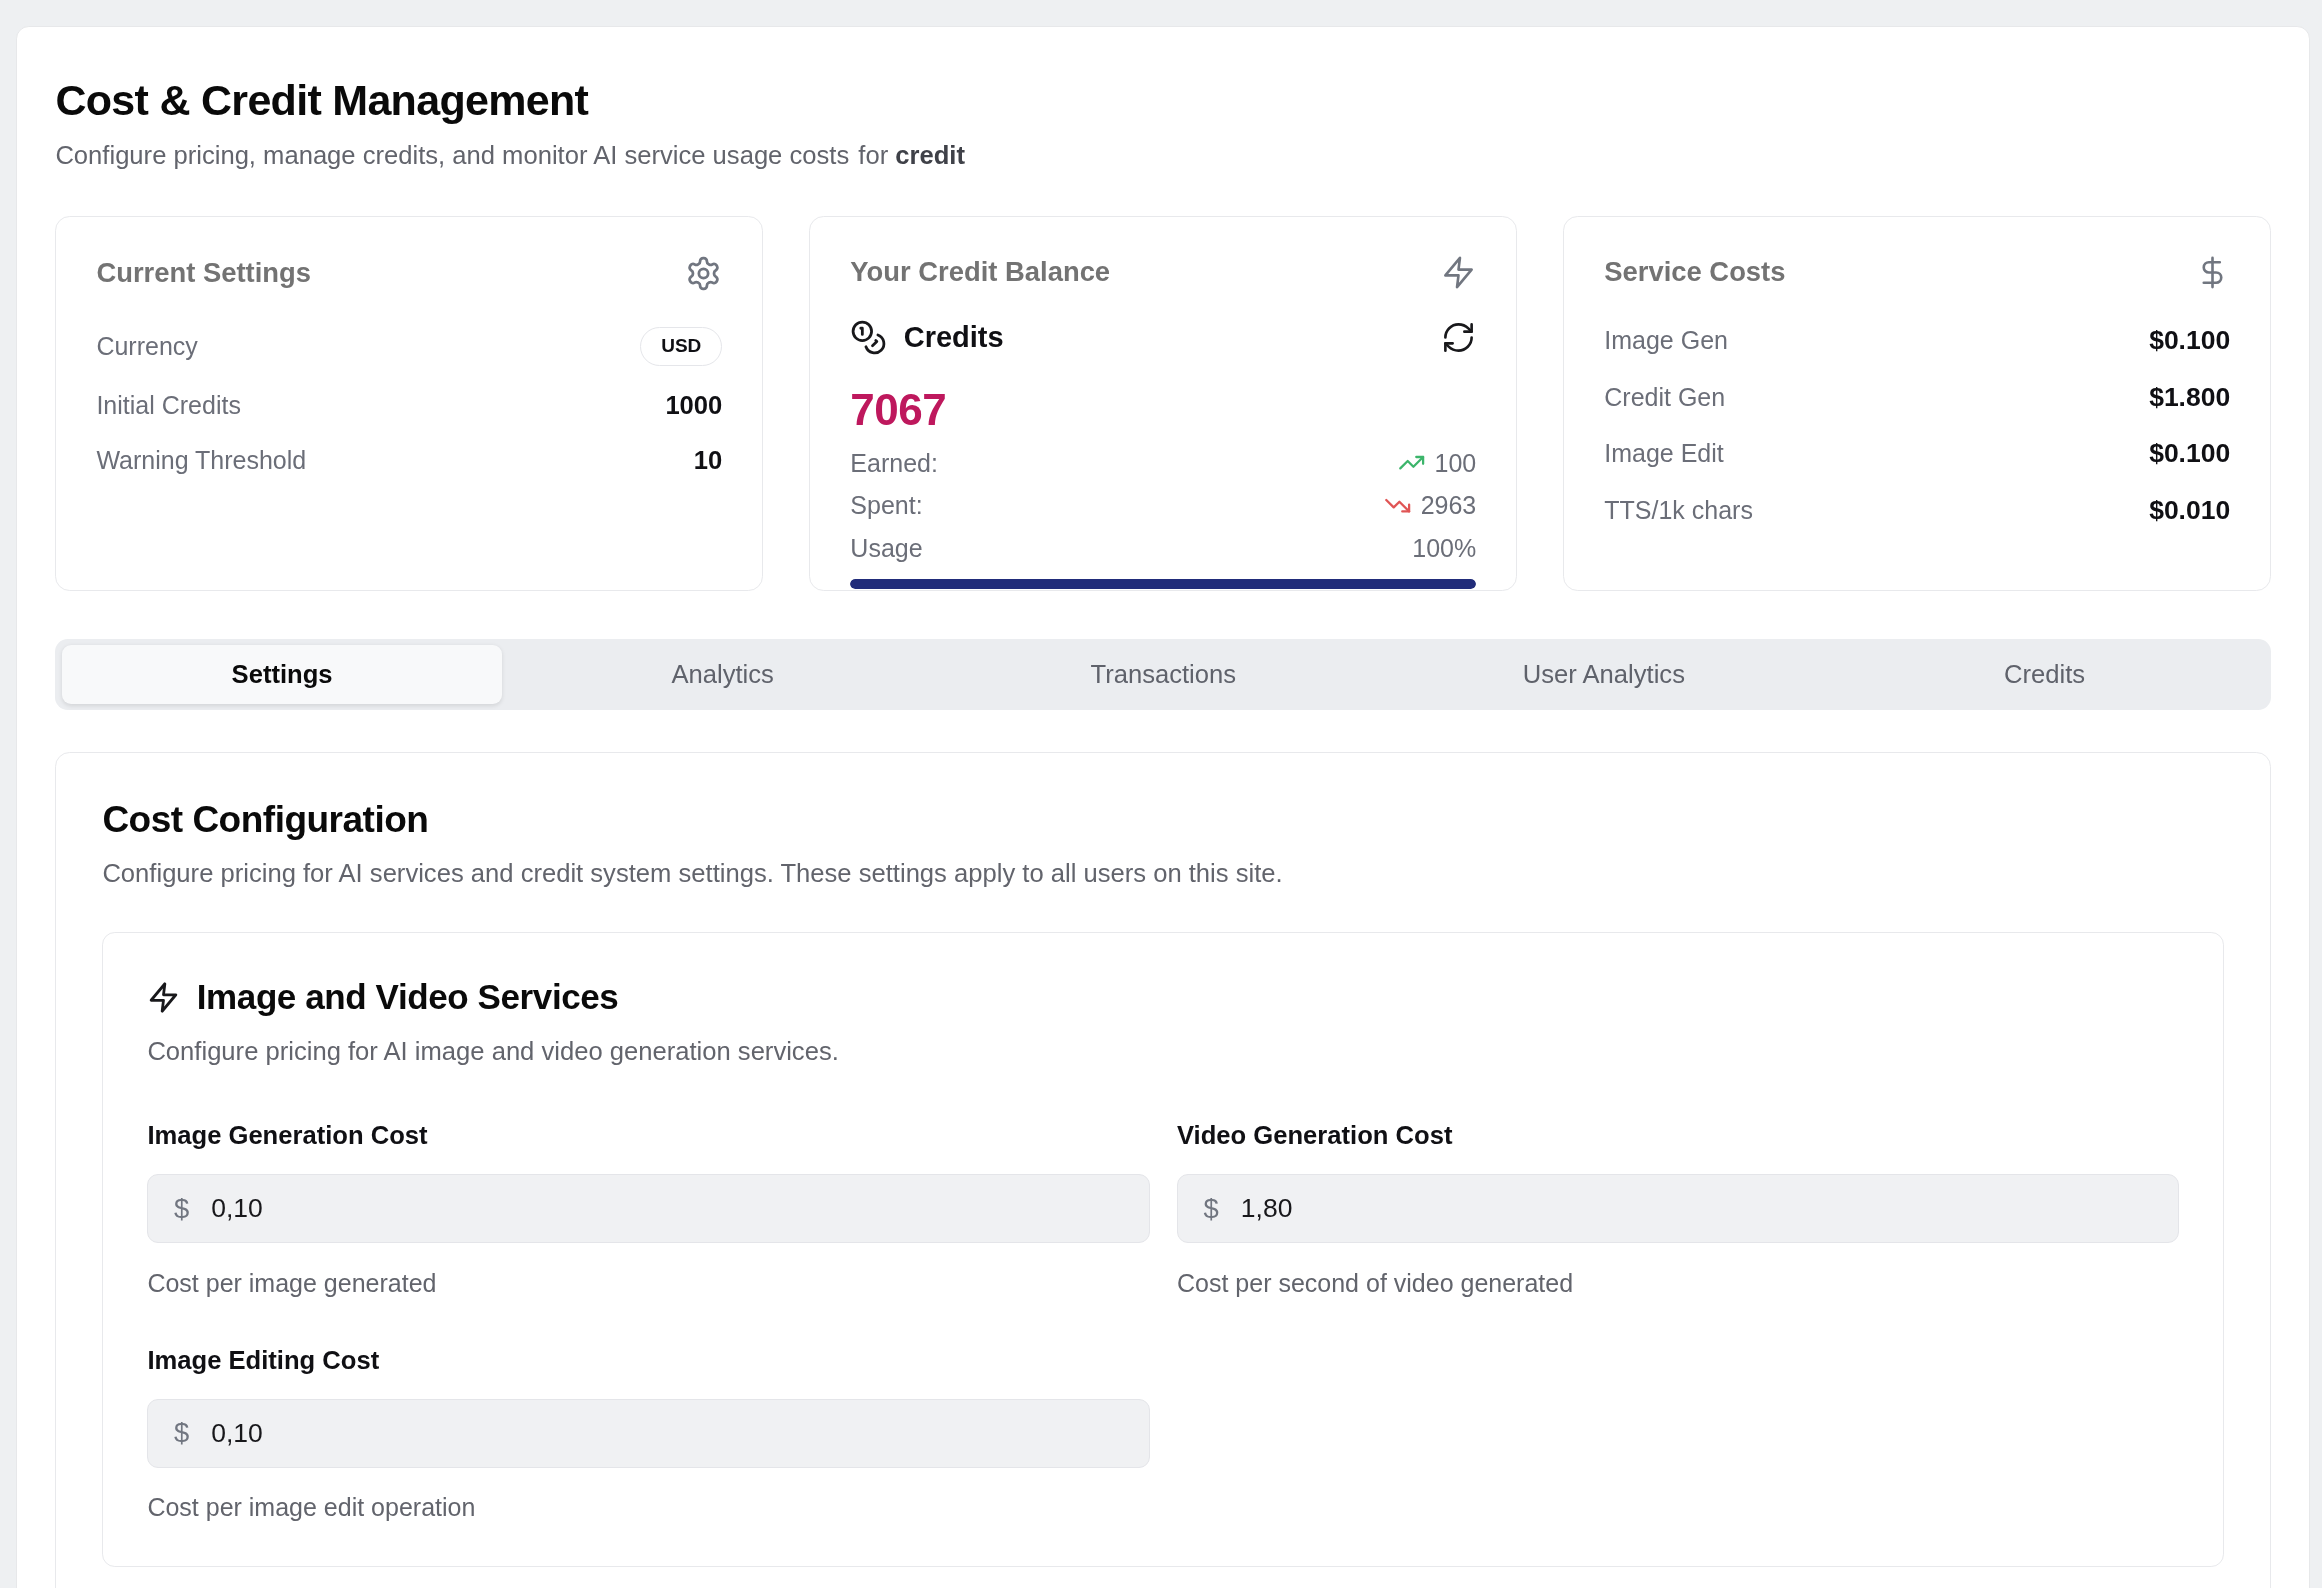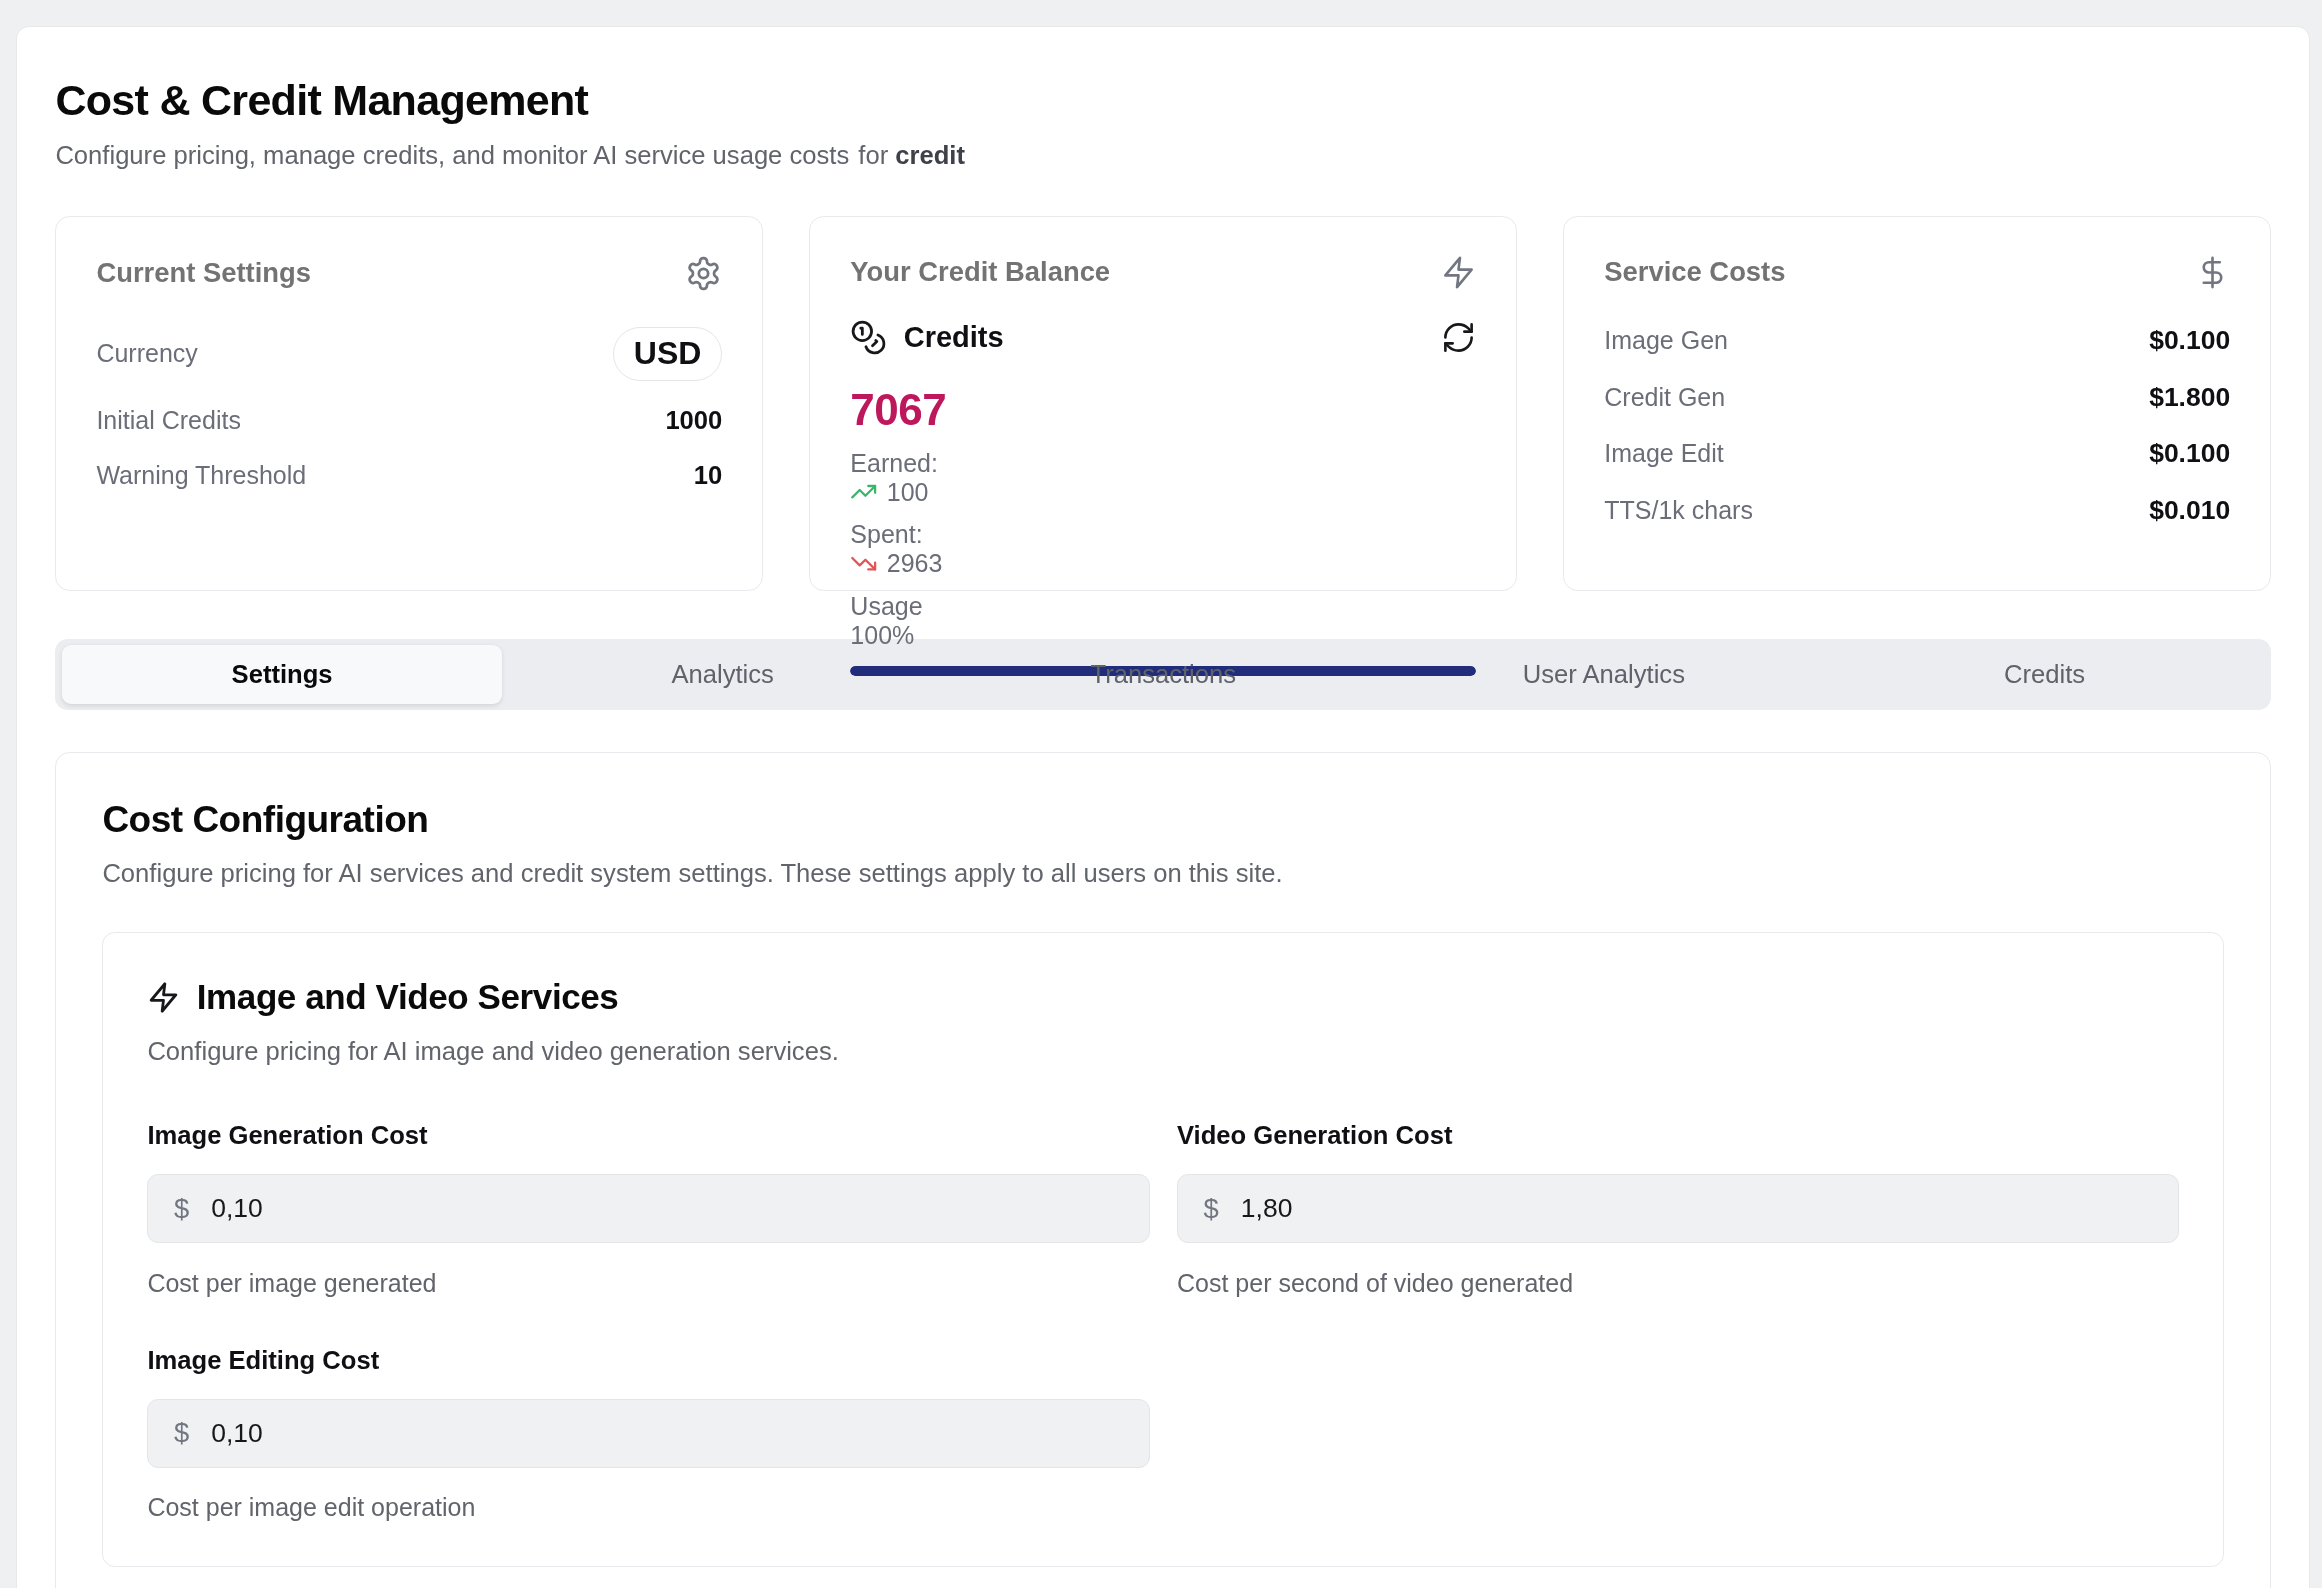--- a/index.html
+++ b/index.html
@@ -64,21 +64,21 @@
     justify-content: space-between;
   }
   .info-row + .info-row { margin-top: 25.6px; }
   .info-label { font-size: 25px; color: #6b6e78; }
   .info-value { font-size: 25.6px; font-weight: 600; color: #101014; }
   .cost-value { font-size: 26.5px; font-weight: 700; }
   .badge {
     border: 1.8px solid #e5e6ea;
     border-radius: 913px;
     padding: 7.3px 20px;
-    font-size: 32px;
+    font-size: 19px;
     font-weight: 700;
     color: #101014;
     background: #fff;
   }
 
   
   .credits-row {
     display: flex;
     align-items: center;
     margin-top: 29px;
@@ -90,21 +90,21 @@
   .balance-number {
     margin-top: 29px;
     font-size: 44px;
     font-weight: 700;
     letter-spacing: -0.5px;
     color: #be185d;
   }
   .stat-row {
     display: flex; justify-content: space-between;
     margin-top: 13.7px;
-    font-size: 25px; color: #6b6e78; flex-direction: column;
+    font-size: 25px; color: #6b6e78;
   }
   .stat-row:first-of-type { margin-top: 20px; }
   .stat-value { display: inline-flex; align-items: center; gap: 9.1px; }
   .trend-up { color: #3cb56b; }
   .trend-down { color: #e05555; }
   .progress-track {
     margin-top: 16.4px;
     height: 10px;
     border-radius: 5.5px;
     background: #eceef2;

